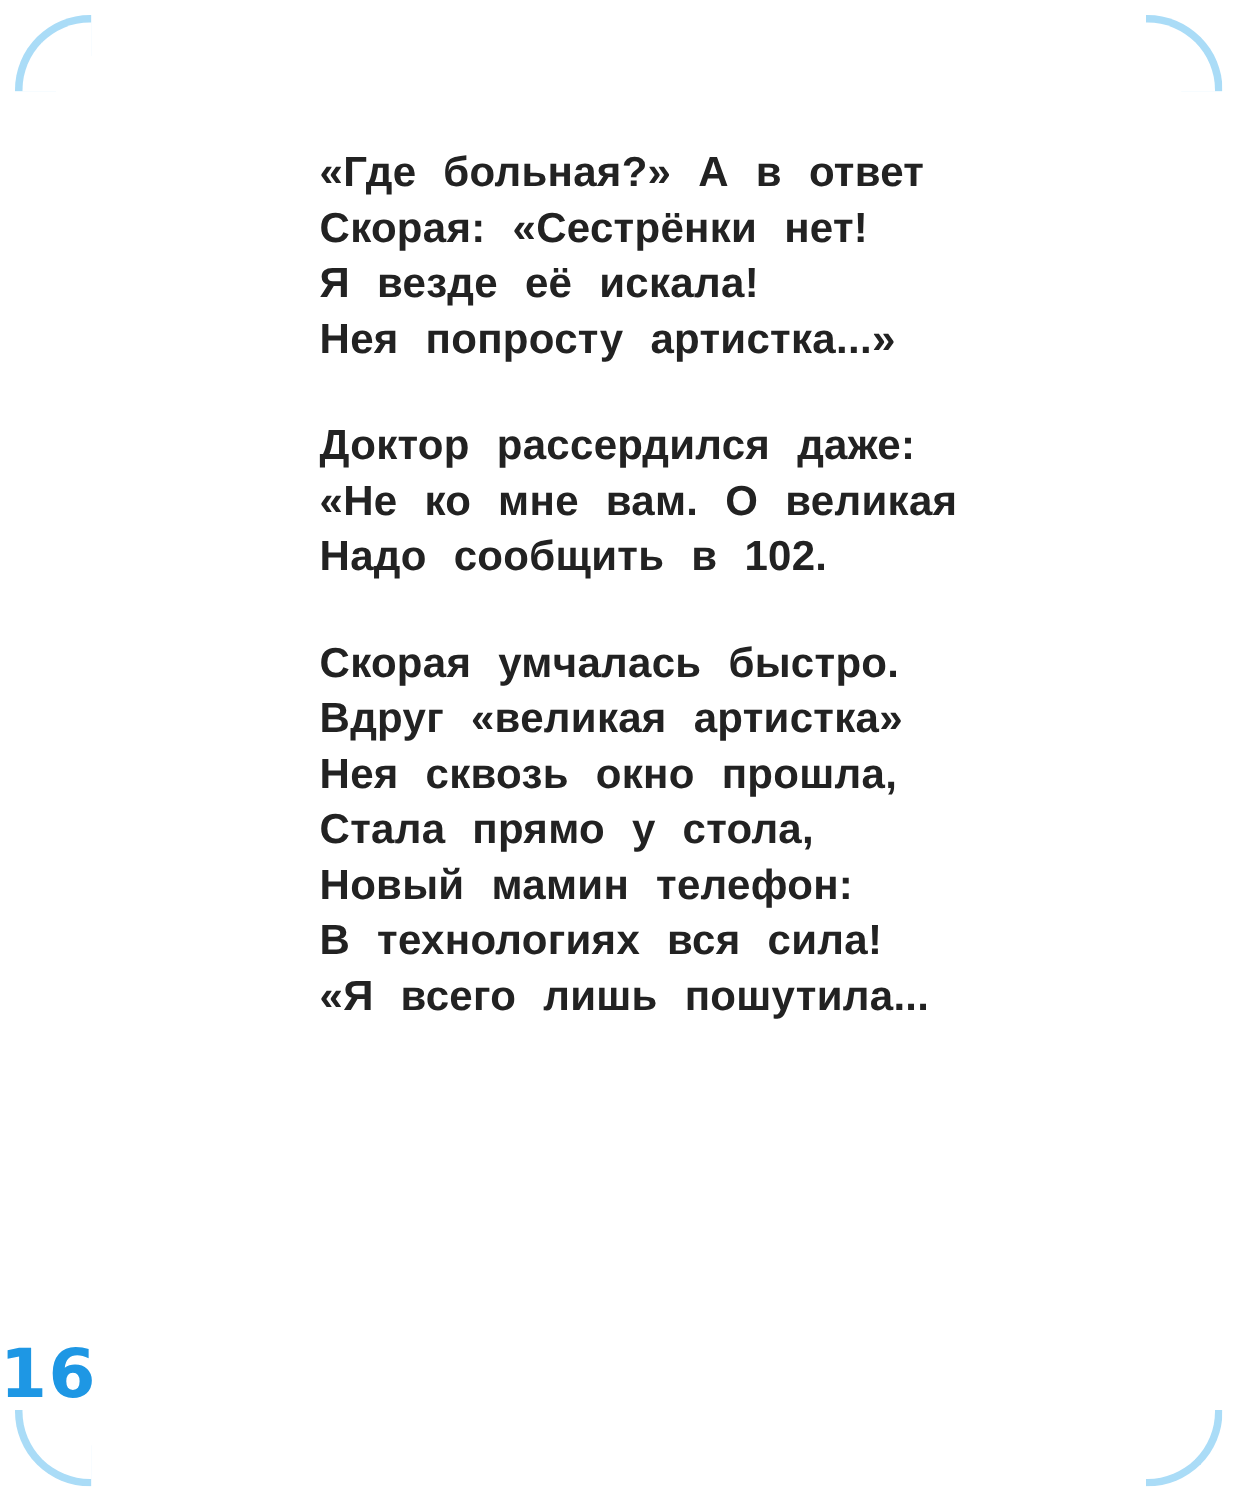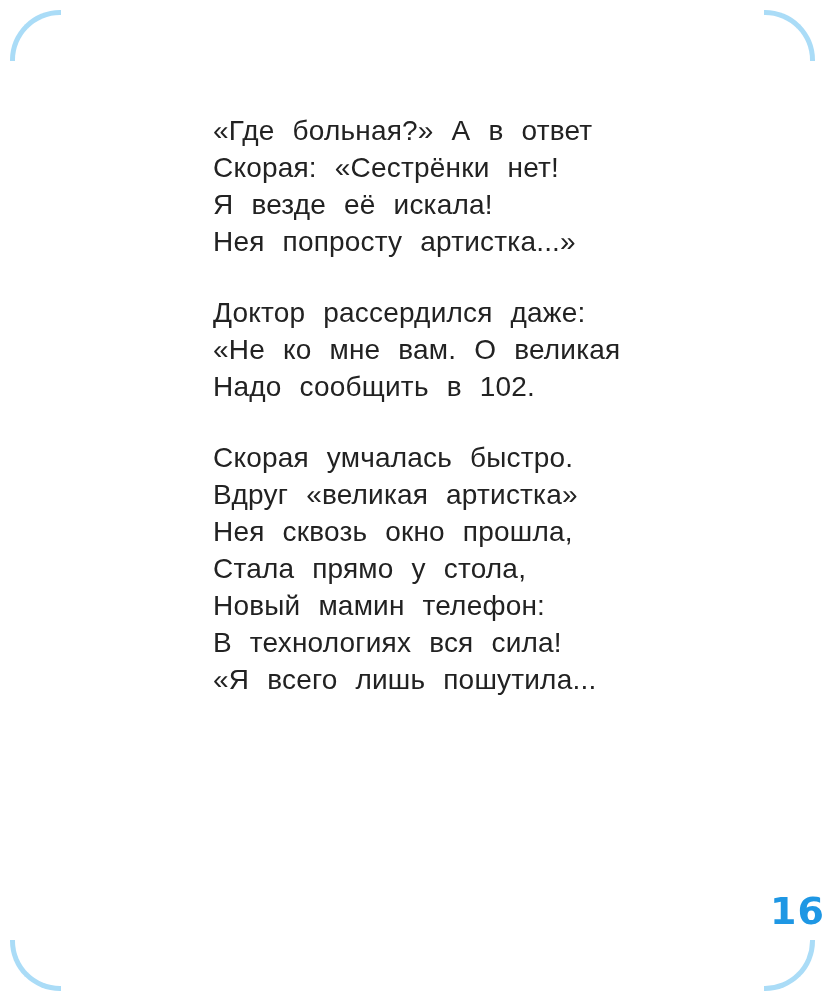--- a/index.html
+++ b/index.html
@@ -37,35 +37,36 @@
     left: 213px;
     top: 96px;
     right: 40px;
     color: var(--text);
     font-size: 28px;
     line-height: 37px;
     letter-spacing: 0.2px;
     word-spacing: 10px;
   }
   .stanza {
-    margin: 16px 0 34px 0;
+    margin: 0 0 34px 0;
+    font-weight: bold;
   }
   .poem-line {
     white-space: nowrap;
   }
 
   
   .page-number {
     position: absolute;
     top: 889px;
     left: 0;
     width: 100%;
-    text-align: right;
+    text-align: left;
     color: var(--accent);
-    font-size: 38px;
+    font-size: 45px;
     font-weight: bold;
     letter-spacing: 1px;
     font-family: "DejaVu Sans", "Liberation Sans", sans-serif;
   }
 </style>
 </head>
 <body style="--text: #222222; --accent: #1e97e4; --corner: #aadcf7; background: rgb(255, 255, 255);">
 
 <div class="corner tl"></div>
 <div class="corner tr"></div>

